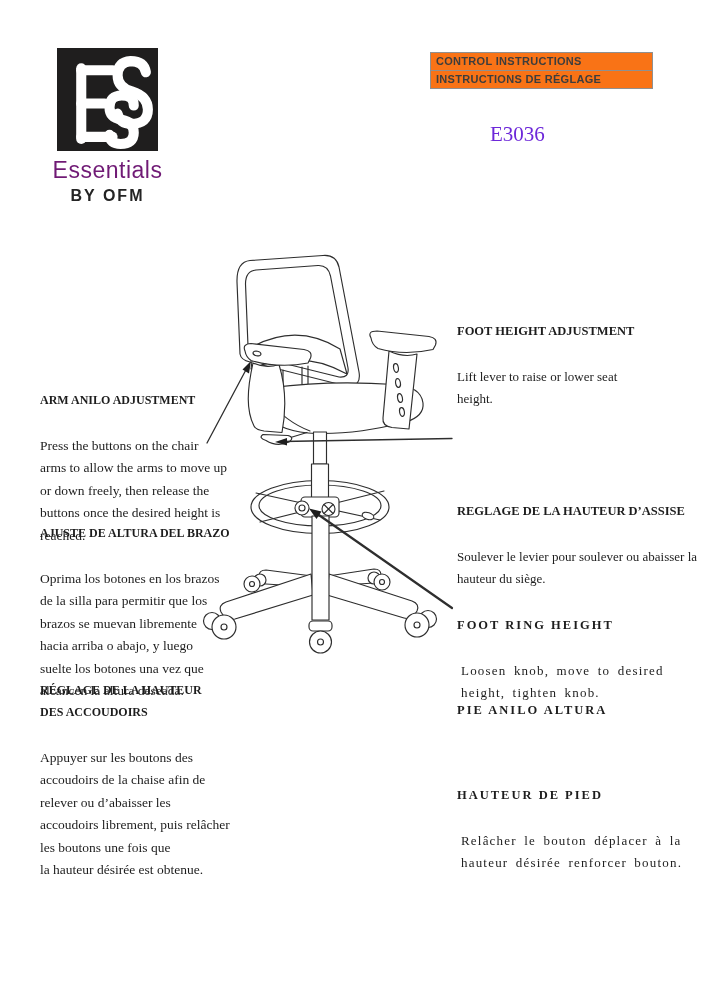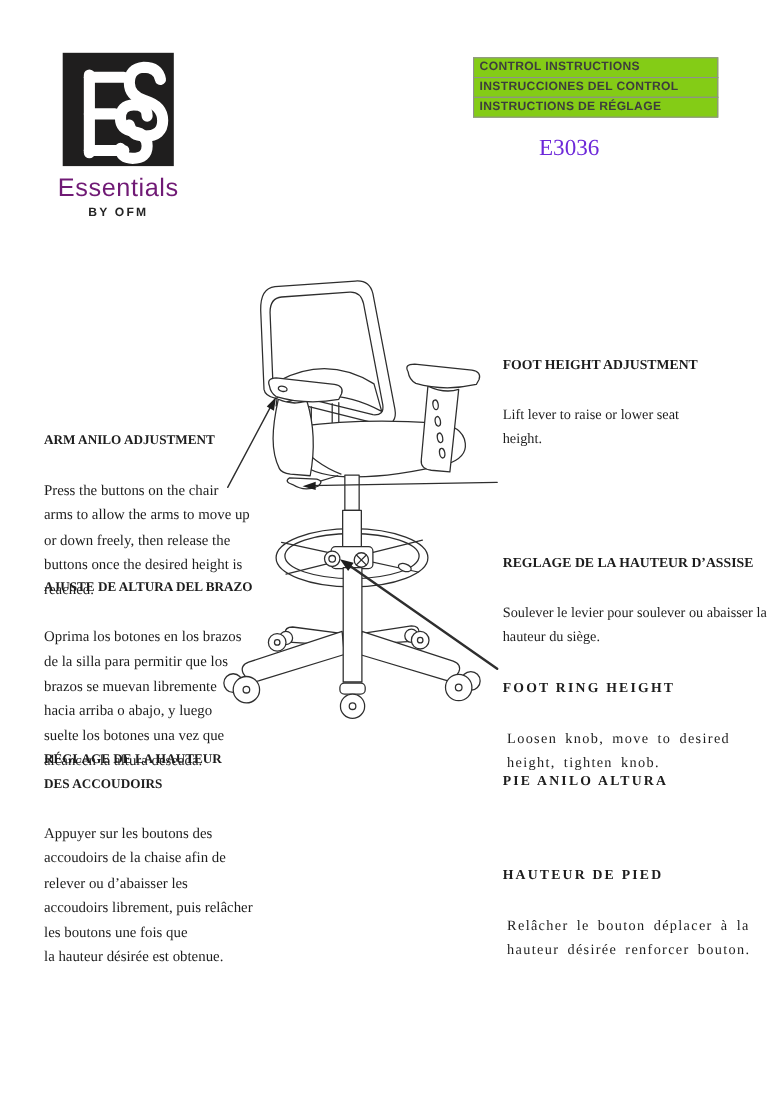--- a/index.html
+++ b/index.html
@@ -9,27 +9,27 @@
   html,body{background:#e8e8e8;}
   #page{
     position:relative;width:710px;height:1000px;background:#ffffff;
     font-family:"Liberation Serif",serif;color:var(--ink);overflow:hidden;margin:0 auto;
   }
   
   .logo-wrap{position:absolute;left:40px;top:48px;width:135px;text-align:center;}
   .logo-square{display:block;margin:0 auto;width:101px;height:103px;background:var(--logo-bg);}
   .brand{margin-top:6px;font-family:"Liberation Sans",sans-serif;font-size:23px;font-weight:400;
          letter-spacing:0.5px;color:#701a75;}
-  .brand-sub{margin-top:3px;font-family:"Liberation Sans",sans-serif;font-size:11px;font-weight:bold;
+  .brand-sub{margin-top:3px;font-family:"Liberation Sans",sans-serif;font-size:16px;font-weight:bold;
          letter-spacing:2px;color:#242424;}
   
   .hdr-boxes{position:absolute;left:430px;top:52px;width:223px;font-family:"Liberation Sans",sans-serif;}
   .hdr-box{border:1px solid var(--box-border);margin-top:-1px;height:19px;line-height:17px;
          padding-left:5px;font-size:11px;font-weight:600;letter-spacing:0.3px;color:var(--box-text);
-         background:#84cc16;white-space:nowrap;}
+         background:#f97316;white-space:nowrap;}
   .hdr-box:first-child{margin-top:0;}
   .model-no{position:absolute;left:490px;top:122px;width:175px;
          font-family:"Liberation Serif",serif;font-size:21px;font-weight:normal;color:#6d28d9;}
   
   .txt-sec{position:absolute;white-space:pre-line;}
   .txt-sec h3{font-size:12px;font-weight:bold;line-height:22px;margin-bottom:6px;white-space:pre-line;}
   .txt-sec p{font-size:13.5px;line-height:22.4px;white-space:pre-line;}
   .left-col{left:40px;width:190px;}
   .right-col{left:457px;width:252px;}
   .right-col h3{font-size:12.5px;}
@@ -58,21 +58,20 @@
 
         <path d="M 76,57 Q 76,47 64,47 Q 52,47 52,59 Q 52,69 64,71 Q 76,73 76,84 Q 76,95 63,95 Q 52,95 52,86"></path>
       </g>
     </svg>
     <div class="brand">Essentials</div>
     <div class="brand-sub">BY OFM</div>
   </div>
 
   <div class="hdr-boxes">
     <div class="hdr-box">CONTROL INSTRUCTIONS</div>
-    <div class="hdr-box">INSTRUCCIONES DEL CONTROL</div>
     <div class="hdr-box">INSTRUCTIONS DE RÉGLAGE</div>
   </div>
   <div class="model-no">E3036</div>
 
   <section class="txt-sec left-col" style="top:371px">
     <h3>ARM ANILO ADJUSTMENT</h3>
     <p>Press the buttons on the chair
 arms to allow the arms to move up
 or down freely, then release the
 buttons once the desired height is

